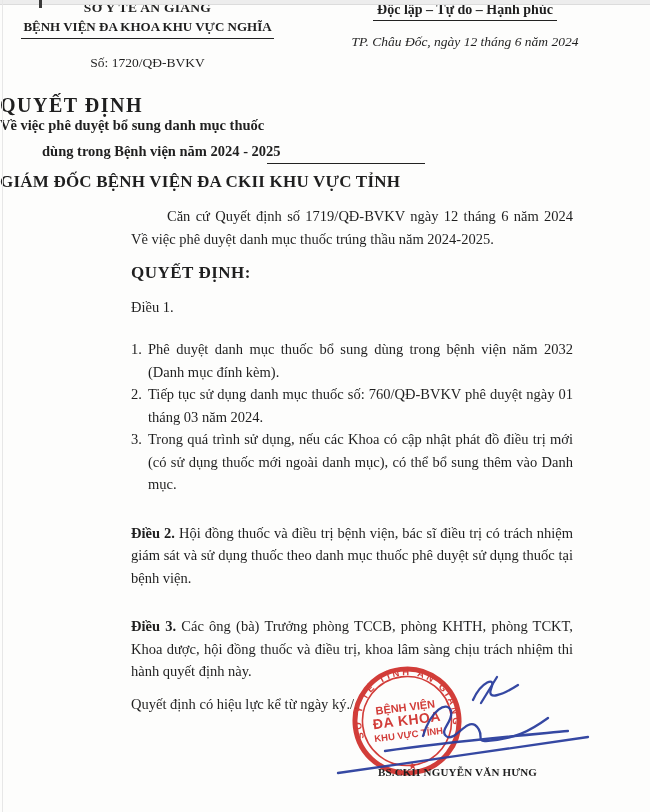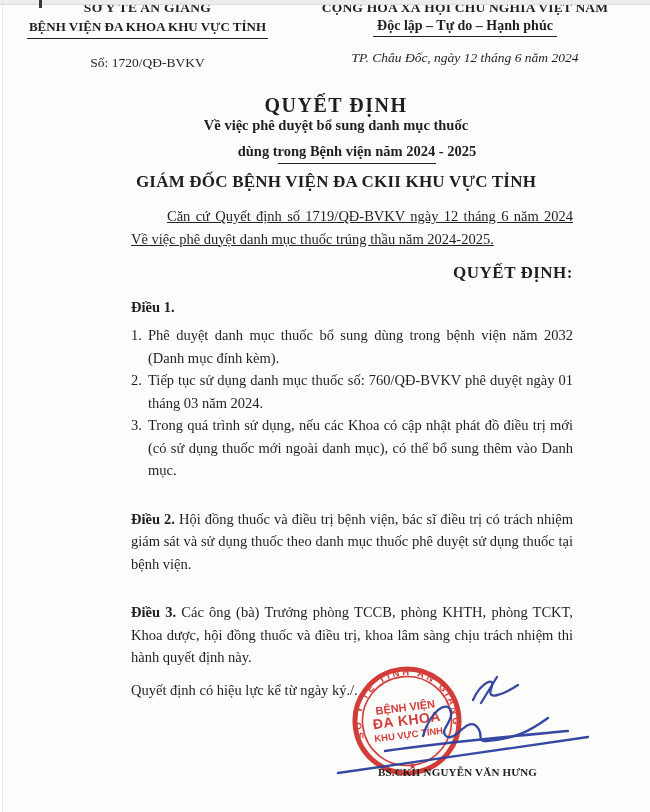--- a/index.html
+++ b/index.html
@@ -23,33 +23,33 @@
   .agency   { font-weight:bold; font-size:13.5px; letter-spacing:.3px; }
   .unit     { display:inline-block; font-weight:bold; font-size:13px;
               border-bottom:1.5px solid #222; padding:0 2px 3px; margin-top:3px; }
   .doc-number { font-size:13.5px; margin-top:16px; }
   .national { font-weight:bold; font-size:13.5px; letter-spacing:.2px; }
   .motto    { display:inline-block; font-weight:bold; font-size:14px;
               border-bottom:1.5px solid #222; padding:0 4px 2px; margin-top:0; }
   .place-date { font-style:italic; font-size:13.5px; margin-top:13px; }
 
   
-  .title-block { text-align:center; margin-top:23px;padding-left:22px; }
+  .title-block { margin-top:23px; }
   .title-main { font-size:20px; font-weight:bold; letter-spacing:1.5px; }
   .subject1 { font-size:14.5px; font-weight:bold; }
   .subject2 { font-size:14.5px; font-weight:bold; margin-top:9px;margin-left:42px; }
   .short-underline { width:158px; height:0; border-top:1.6px solid #222; margin:3px auto 0; }
   .issuer { font-size:17px; font-weight:bold; margin-top:8px; letter-spacing:.2px; }
 
   
   .content { margin:13px 77px 0 131px; font-size:14.5px; line-height:22.5px; text-align:justify; }
-  .preamble { text-indent:36px;text-decoration:underline; }
-  .decision-heading { text-align:right; font-size:17px; font-weight:bold; margin:12px 0 11px; letter-spacing:.5px; }
+  .preamble { text-indent:36px; }
+  .decision-heading { text-align:left; font-size:17px; font-weight:bold; margin:12px 0 11px; letter-spacing:.5px; }
   .article-label { font-weight:bold; }
-  .a1-label { font-weight:bold; margin-bottom:6px; }
+  .a1-label { font-weight:normal; margin-bottom:20px; }
   .olist .oitem { position:relative; padding-left:17px; }
   .olist .num { position:absolute; left:0; top:0; }
   .article-para { margin-top:26px; }
   .effect-line { margin-top:10px; }
 
   
   .sig-title { position:absolute; left:340px; top:671px; width:220px; text-align:center;
                font-weight:bold; font-size:14.5px; letter-spacing:.6px; z-index:3; }
   .stamp { position:absolute; left:350px; top:664px; width:114px; height:114px; z-index:2; }
   .sig-ink { position:absolute; left:325px; top:650px; width:290px; height:140px; z-index:4; }
@@ -62,25 +62,24 @@
 
 <div class="page">
 
   <div class="scan-topline"></div>
   <div class="scan-tick"></div>
   <div class="scan-leftline"></div>
 
   <div class="header">
     <div class="h-left">
       <div class="agency">SỞ Y TẾ AN GIANG</div>
-      <div><span class="unit">BỆNH VIỆN ĐA KHOA KHU VỰC TỈNH</span></div>
+      <div><span class="unit">BỆNH VIỆN ĐA KHOA KHU VỰC NGHĨA</span></div>
       <div class="doc-number">Số: 1720/QĐ-BVKV</div>
     </div>
     <div class="h-right">
-      <div class="national">CỘNG HÒA XÃ HỘI CHỦ NGHĨA VIỆT NAM</div>
       <div><span class="motto">Độc lập – Tự do – Hạnh phúc</span></div>
       <div class="place-date">TP. Châu Đốc, ngày 12 tháng 6 năm 2024</div>
     </div>
   </div>
 
   <div class="title-block">
     <div class="title-main">QUYẾT ĐỊNH</div>
     <div class="subject1">Về việc phê duyệt bổ sung danh mục thuốc</div>
     <div class="subject2">
       <span>dùng trong Bệnh viện năm 2024 - 2025</span>

